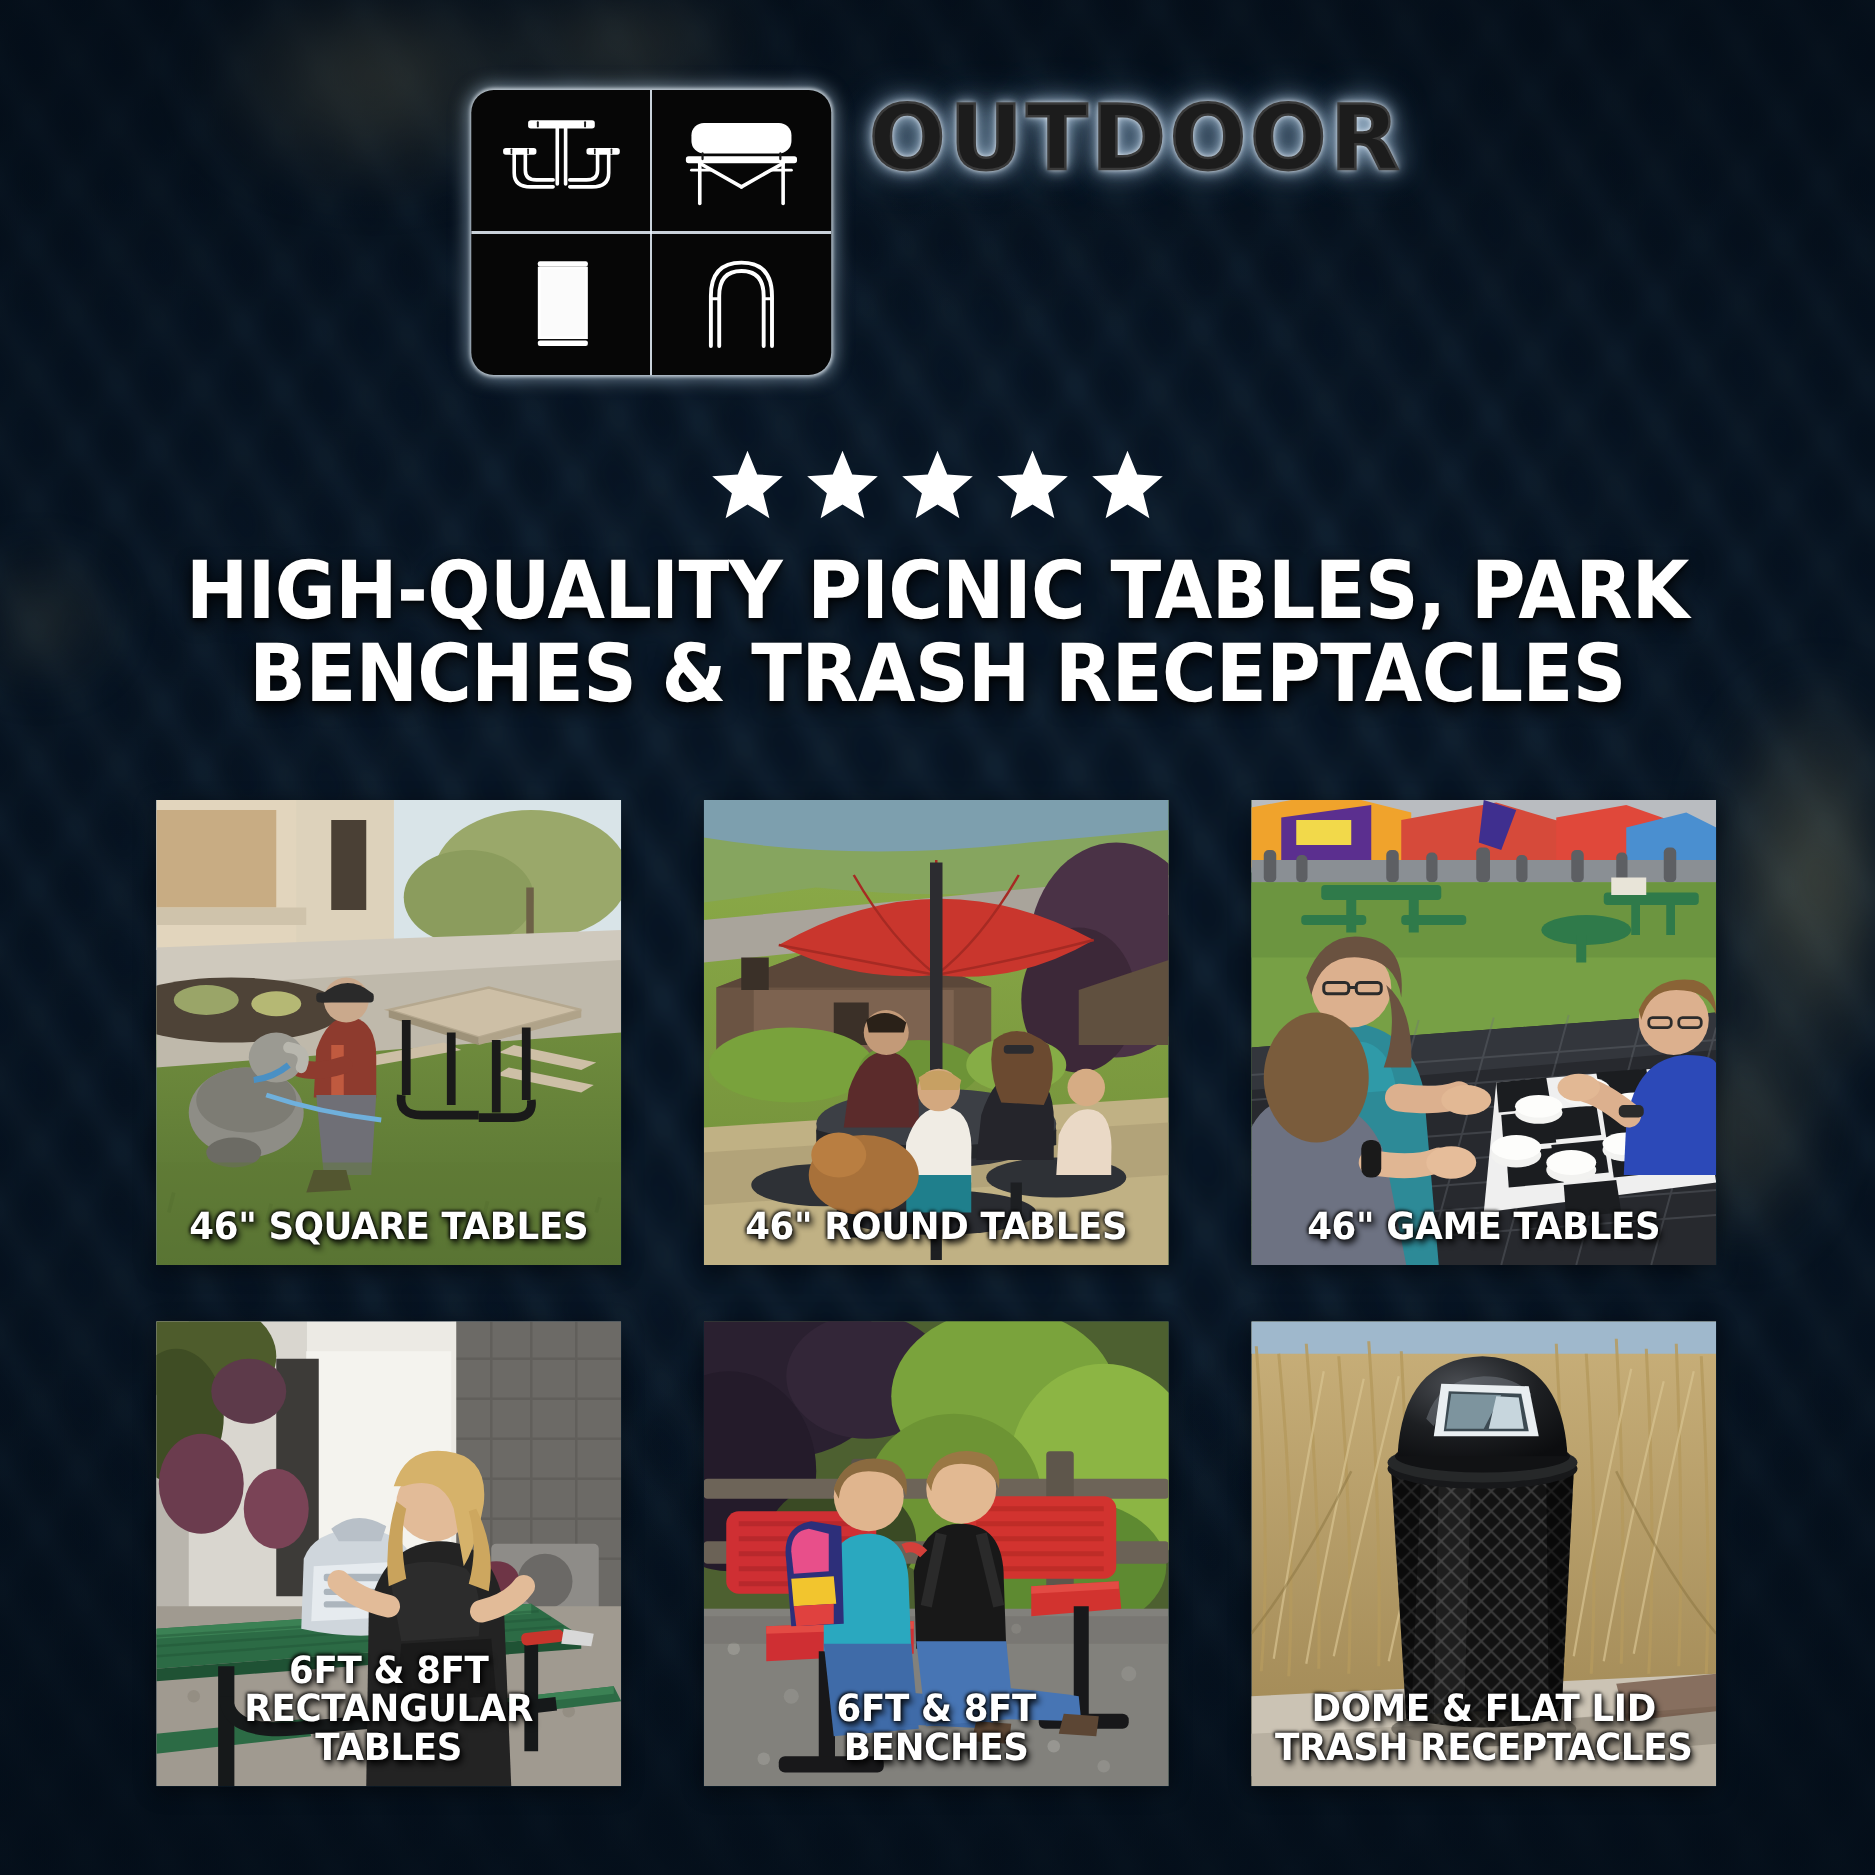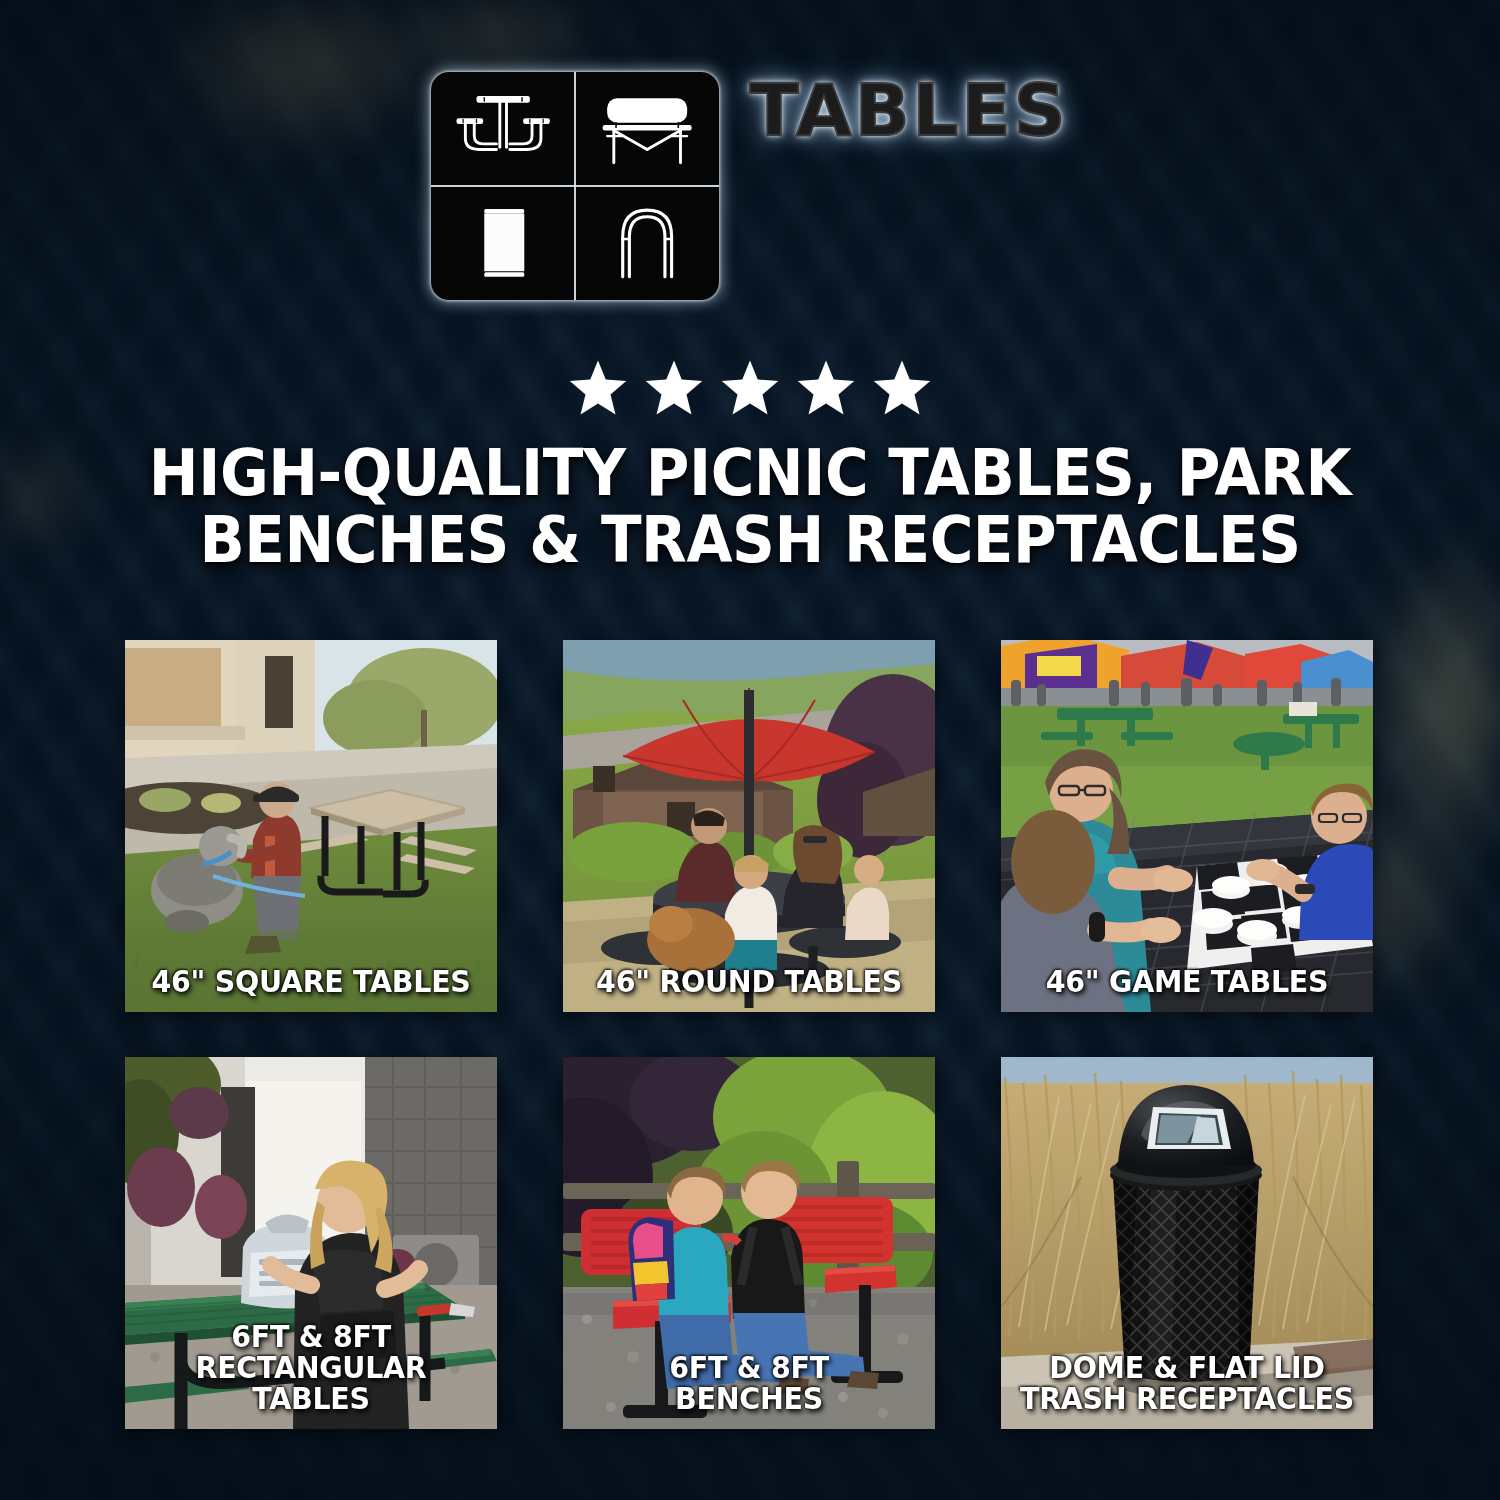--- a/index.html
+++ b/index.html
@@ -227,21 +227,21 @@
         <svg viewBox="0 0 100 80" fill="none" stroke="#ffffff" stroke-width="2.8" stroke-linecap="round">
           <path d="M28 70 L28 34 Q28 10 50 10 Q72 10 72 34 L72 70"></path>
           <path d="M34 70 L34 34 Q34 16 50 16 Q66 16 66 34 L66 70"></path>
           <line x1="28" y1="36" x2="34" y2="36" stroke-width="2.2"></line>
           <line x1="66" y1="36" x2="72" y2="36" stroke-width="2.2"></line>
         </svg>
       </div>
     </div>
 
     <div class="logo-type">
-      <span class="logo-line">TABLES</span>
+      <span class="logo-line">OUTDOOR</span>
     </div>
   </div>
 
   <div class="stars">
     <svg class="star" viewBox="0 0 24 24">
         <polygon points="12,1 15.1,8.6 23.3,9.2 17,14.6 19,22.6 12,18.2 5,22.6 7,14.6 0.7,9.2 8.9,8.6" fill="#ffffff"></polygon>
       </svg>
     <svg class="star" viewBox="0 0 24 24">
         <polygon points="12,1 15.1,8.6 23.3,9.2 17,14.6 19,22.6 12,18.2 5,22.6 7,14.6 0.7,9.2 8.9,8.6" fill="#ffffff"></polygon>
       </svg>

